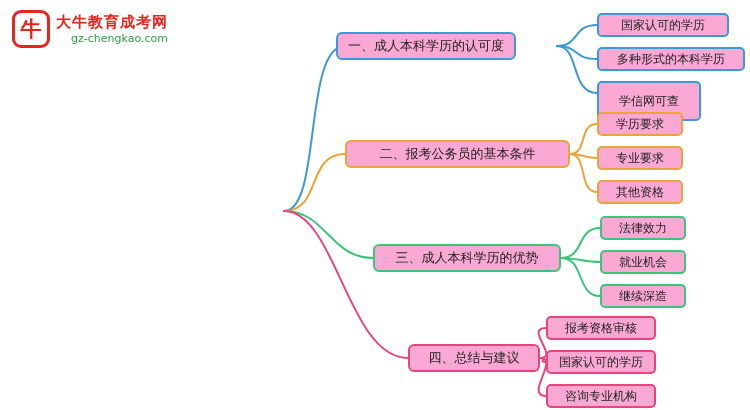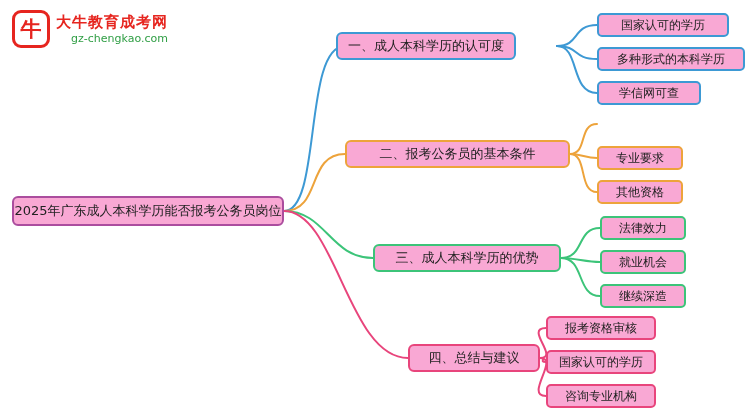--- a/index.html
+++ b/index.html
@@ -55,31 +55,31 @@
   </svg>
 
   <div class="logo">
     <div class="logo-icon" style="color: rgb(230, 37, 31); border-color: rgb(230, 37, 31);">牛</div>
     <div class="logo-text">
       <span class="logo-title" style="color: rgb(230, 37, 31);">大牛教育成考网</span>
       <span class="logo-subtitle" style="color: rgb(47, 158, 68);">gz-chengkao.com</span>
     </div>
   </div>
 
-  <div class="node" style="left: 12px; top: 196px; width: 272px; height: 30px; border-color: rgb(171, 77, 158);">2025年广东成人本科学历能否报考公务员岗位</div>
 
   <div class="node" style="left: 336px; top: 32px; width: 180px; height: 28px; border-color: rgb(61, 153, 212);">一、成人本科学历的认可度</div>
   <div class="node" style="left: 345px; top: 140px; width: 225px; height: 28px; border-color: rgb(237, 163, 59);">二、报考公务员的基本条件</div>
   <div class="node" style="left: 373px; top: 244px; width: 188px; height: 28px; border-color: rgb(60, 196, 121);">三、成人本科学历的优势</div>
   <div class="node" style="left: 408px; top: 344px; width: 132px; height: 28px; border-color: rgb(232, 69, 124);">四、总结与建议</div>
 
   <div class="node child" style="left: 597px; top: 13px; width: 132px; height: 24px; border-color: rgb(61, 153, 212);">国家认可的学历</div>
   <div class="node child" style="left: 597px; top: 47px; width: 148px; height: 24px; border-color: rgb(61, 153, 212);">多种形式的本科学历</div>
-  <div class="node child" style="left: 597px; top: 81px; width: 104px; height: 24px; border-color: rgb(61, 153, 212);">学信网可查</div>
+  <div class="node child" style="left: 597px; top: 81px; width: 104px; height: 40px; border-color: rgb(61, 153, 212);">学信网可查</div>
 
+  <div class="node child" style="left: 597px; top: 112px; width: 86px; height: 24px; border-color: rgb(237, 163, 59);">学历要求</div>
   <div class="node child" style="left: 597px; top: 146px; width: 86px; height: 24px; border-color: rgb(237, 163, 59);">专业要求</div>
   <div class="node child" style="left: 597px; top: 180px; width: 86px; height: 24px; border-color: rgb(237, 163, 59);">其他资格</div>
 
   <div class="node child" style="left: 600px; top: 216px; width: 86px; height: 24px; border-color: rgb(60, 196, 121);">法律效力</div>
   <div class="node child" style="left: 600px; top: 250px; width: 86px; height: 24px; border-color: rgb(60, 196, 121);">就业机会</div>
   <div class="node child" style="left: 546px; top: 316px; width: 110px; height: 24px; border-color: rgb(232, 69, 124);">报考资格审核</div>
 
   <div class="node child" style="left: 600px; top: 284px; width: 86px; height: 24px; border-color: rgb(60, 196, 121);">继续深造</div>
   <div class="node child" style="left: 546px; top: 350px; width: 110px; height: 24px; border-color: rgb(232, 69, 124);">国家认可的学历</div>
   <div class="node child" style="left: 546px; top: 384px; width: 110px; height: 24px; border-color: rgb(232, 69, 124);">咨询专业机构</div>

